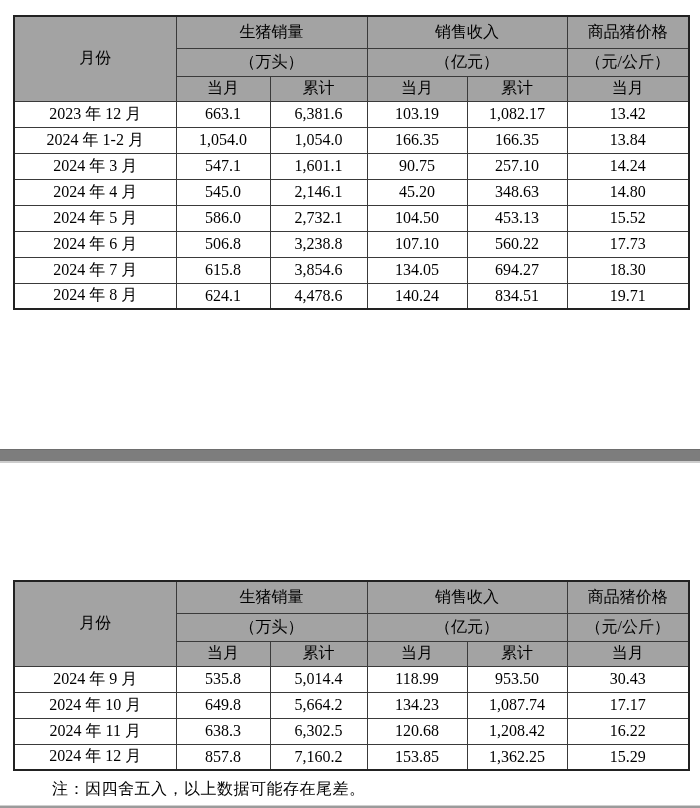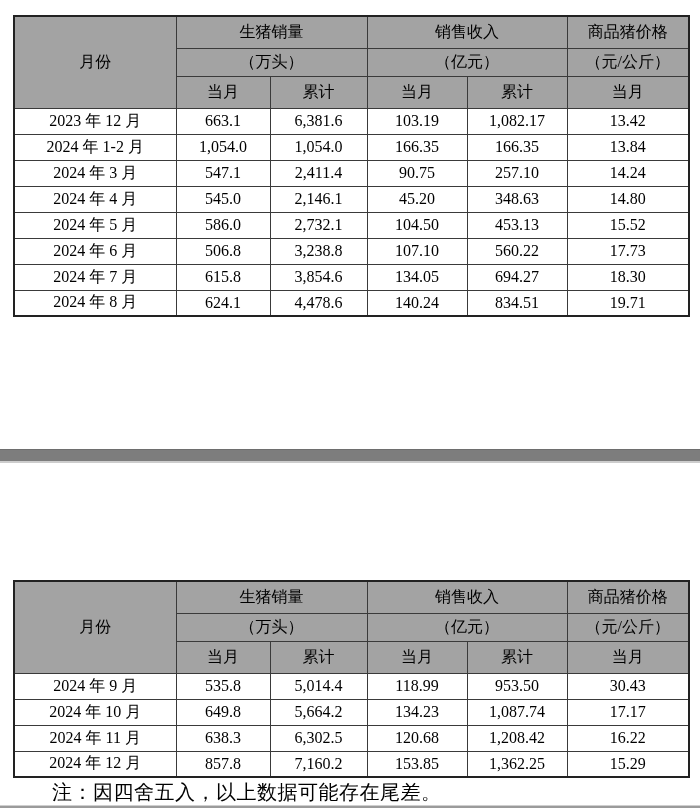--- a/index.html
+++ b/index.html
@@ -30,42 +30,42 @@
     font-size: 16px;
     overflow: hidden;
     white-space: nowrap;
   }
   .data-table thead th {
     background: #a3a3a3;
     font-weight: normal;
   }
   tr.h-a { height: 32px; }
   tr.h-b { height: 28px; }
-  tr.h-c { height: 32px; border-radius: 9px; }
+  tr.h-c { height: 25px; border-radius: 9px; }
   .data-table tbody tr { height: 26px; margin-top: 39px; }
   .data-table tbody td { background: #ffffff; font-weight: normal; }
   .page-divider {
     position: absolute;
     left: 0; top: 449px;
     width: 700px; height: 14px;
     background: #7d7d7d;
     border-top: 1px solid #6e6e6e;
     border-bottom: 2px solid #cdcdcd;
   }
   .bottom-strip {
     position: absolute;
     left: 0; top: 805px;
     width: 700px; height: 3px;
     background: #9b9b9b;
     border-top: 1px solid #cfcfcf;
   }
   .footnote {
     position: absolute;
     left: 52px; top: 779px;
-    font-size: 20px;
+    font-size: 16px;
     letter-spacing: 0.5px;
     color: #000000;
   }
 </style>
 </head>
 <body>
 
 <div class="page">
 
   <table class="data-table t1">
@@ -110,21 +110,21 @@
         <td>2024 年 1-2 月</td>
         <td>1,054.0</td>
         <td>1,054.0</td>
         <td>166.35</td>
         <td>166.35</td>
         <td>13.84</td>
       </tr>
       <tr>
         <td>2024 年 3 月</td>
         <td>547.1</td>
-        <td>2,411.4</td>
+        <td>1,601.1</td>
         <td>90.75</td>
         <td>257.10</td>
         <td>14.24</td>
       </tr>
       <tr>
         <td>2024 年 4 月</td>
         <td>545.0</td>
         <td>2,146.1</td>
         <td>45.20</td>
         <td>348.63</td>

